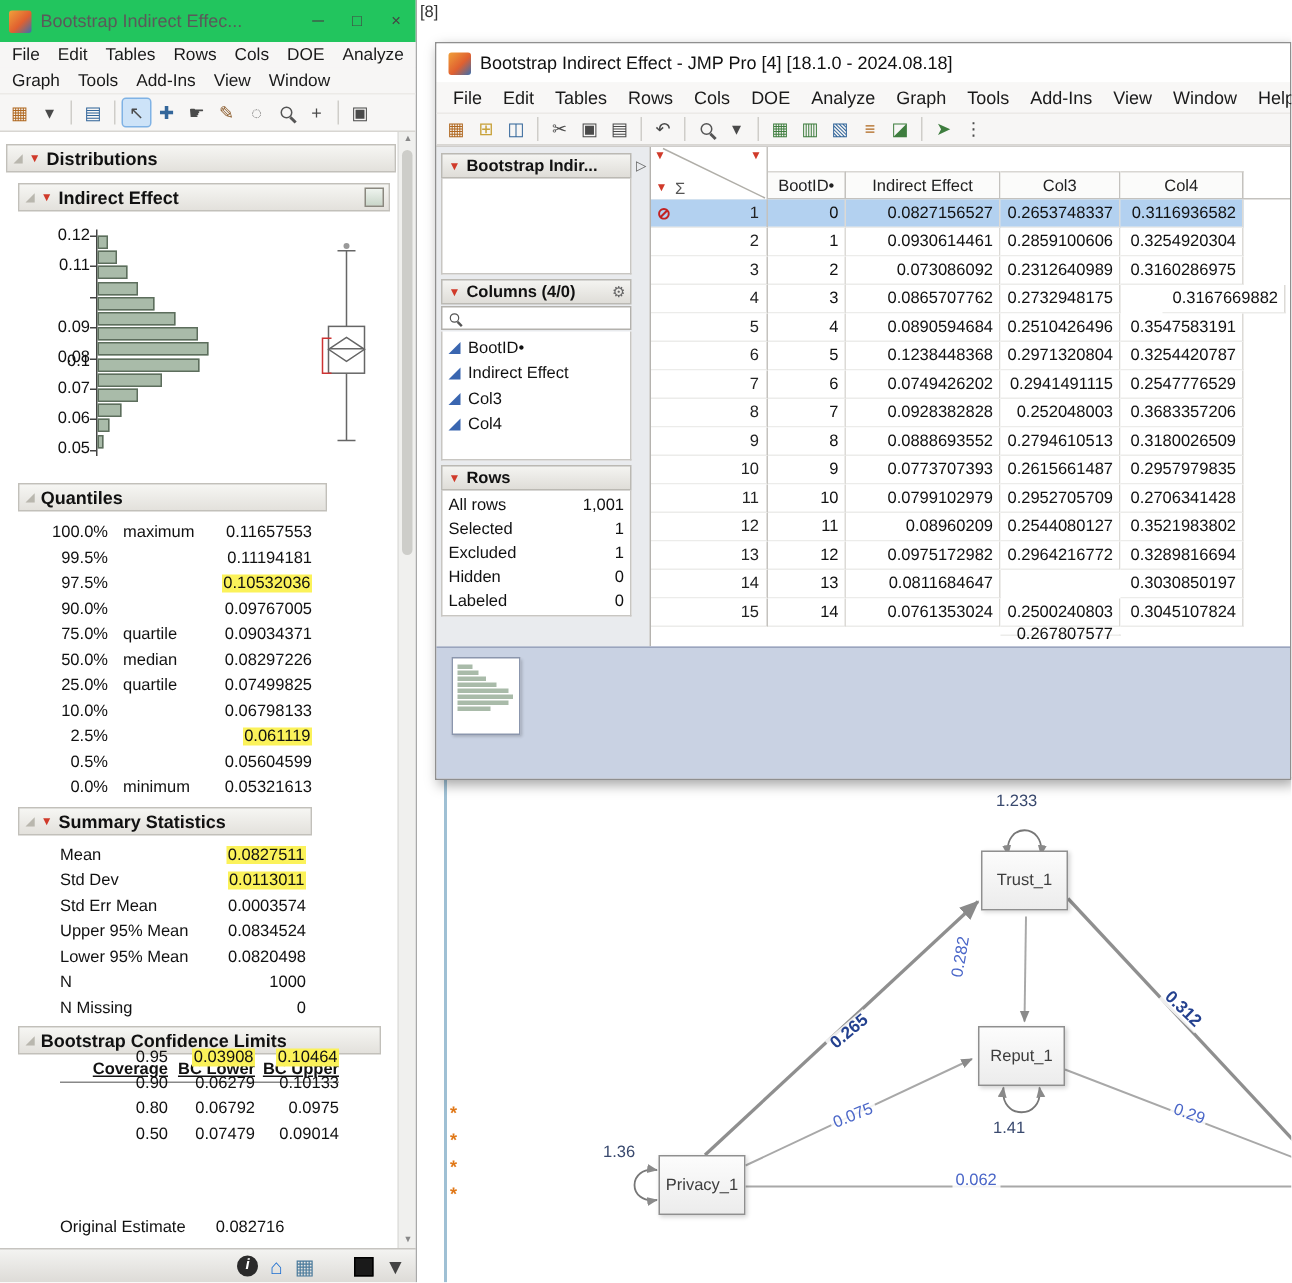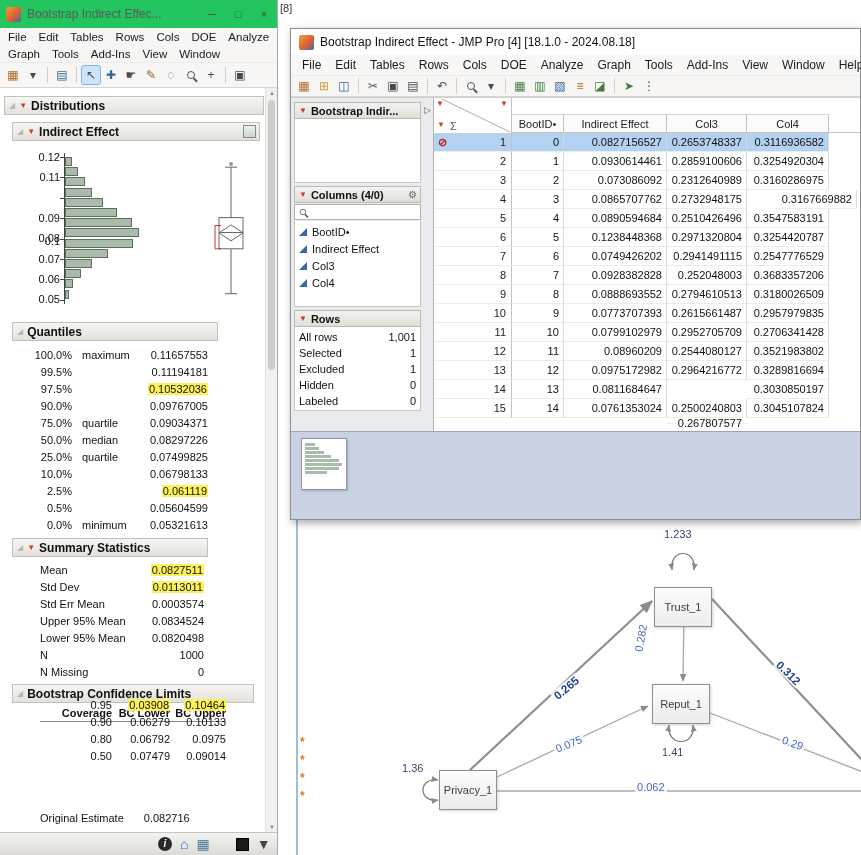--- a/index.html
+++ b/index.html
@@ -8,21 +8,21 @@
 #canvas{position:absolute;inset:0;width:861px;height:855px;background:#ffffff;overflow:hidden;}
 
 
 #bg-top{position:absolute;left:278px;top:0;width:583px;height:28px;background:#fff;font-size:11px;color:#333;}
 #bg-top span{position:absolute;left:2px;top:2px;}
 
 
 #diagram-window{position:absolute;left:296px;top:518px;width:565px;height:337px;background:#fff;border-left:2px solid #9fc0d4;border-top:1px solid #979797;}
 #diagram-svg{position:absolute;inset:0;width:565px;height:337px;}
 .node{position:absolute;width:58px;height:40px;background:linear-gradient(#fcfcfc,#ececec);border:1px solid #8f8f8f;box-shadow:1px 1px 3px rgba(0,0,0,.18);display:flex;align-items:center;justify-content:center;font-size:11px;color:#3d3d3d;}
-#node-trust{left:356px;top:68px;}
+#node-trust{left:356px;top:48px;}
 #node-reput{left:354px;top:165px;}
 #node-privacy{left:141px;top:251px;}
 .elbl{position:absolute;font-size:11px;color:#4a66c8;background:rgba(255,255,255,.85);padding:0 2px;white-space:nowrap;}
 .elbl.bold{font-weight:bold;color:#24418f;font-size:11.5px;}
 .elbl.var{color:#39496e;}
 #lbl-tvar{left:364px;top:9px;}
 #lbl-ptrust{left:252px;top:163px;transform:rotate(-40deg);}
 #lbl-treput{left:327px;top:113px;transform:rotate(-80deg);}
 #lbl-tout{left:474px;top:148px;transform:rotate(44deg);}
 #lbl-preput{left:255px;top:219px;transform:rotate(-22deg);}
@@ -82,21 +82,21 @@
 #quantiles-rows{position:absolute;left:16px;top:258px;width:192px;}
 .q-row{display:flex;height:17px;align-items:center;font-size:11px;color:#111;}
 .q-pct{width:56px;text-align:right;}
 .q-lab{width:60px;padding-left:10px;}
 .q-valwrap{flex:1;text-align:right;}
 .hl{background:#fbf25a;padding:0 1px;}
 #summary-rows{position:absolute;left:40px;top:473px;width:164px;}
 .s-row{display:flex;height:17px;align-items:center;font-size:11px;color:#111;}
 .s-lab{flex:1;}
 .s-valwrap{text-align:right;}
-#bcl-head{position:absolute;left:40px;top:619px;display:flex;font-weight:bold;font-size:11px;color:#111;border-bottom:1px solid #888;padding-bottom:2px;}
+#bcl-head{position:absolute;left:40px;top:619px;display:flex;font-weight:bold;font-size:11px;color:#111;border-bottom:1px solid #888;padding-bottom:2px;text-decoration:underline;}
 .b-c1{width:72px;text-align:right;}
 .b-c2{width:58px;text-align:right;}
 .b-c3{width:56px;text-align:right;}
 #bcl-rows{position:absolute;left:40px;top:608px;}
 .b-row{display:flex;height:17px;align-items:center;font-size:11px;color:#111;}
 #orig{position:absolute;left:40px;top:724px;font-size:11px;color:#111;display:flex;}
 #orig-val{margin-left:20px;}
 
 
 #right-window{position:absolute;left:290px;top:28px;width:571px;height:492px;background:#f0f0f0;border:1px solid #8f8f8f;box-shadow:2px 3px 8px rgba(0,0,0,.35);display:flex;flex-direction:column;}

